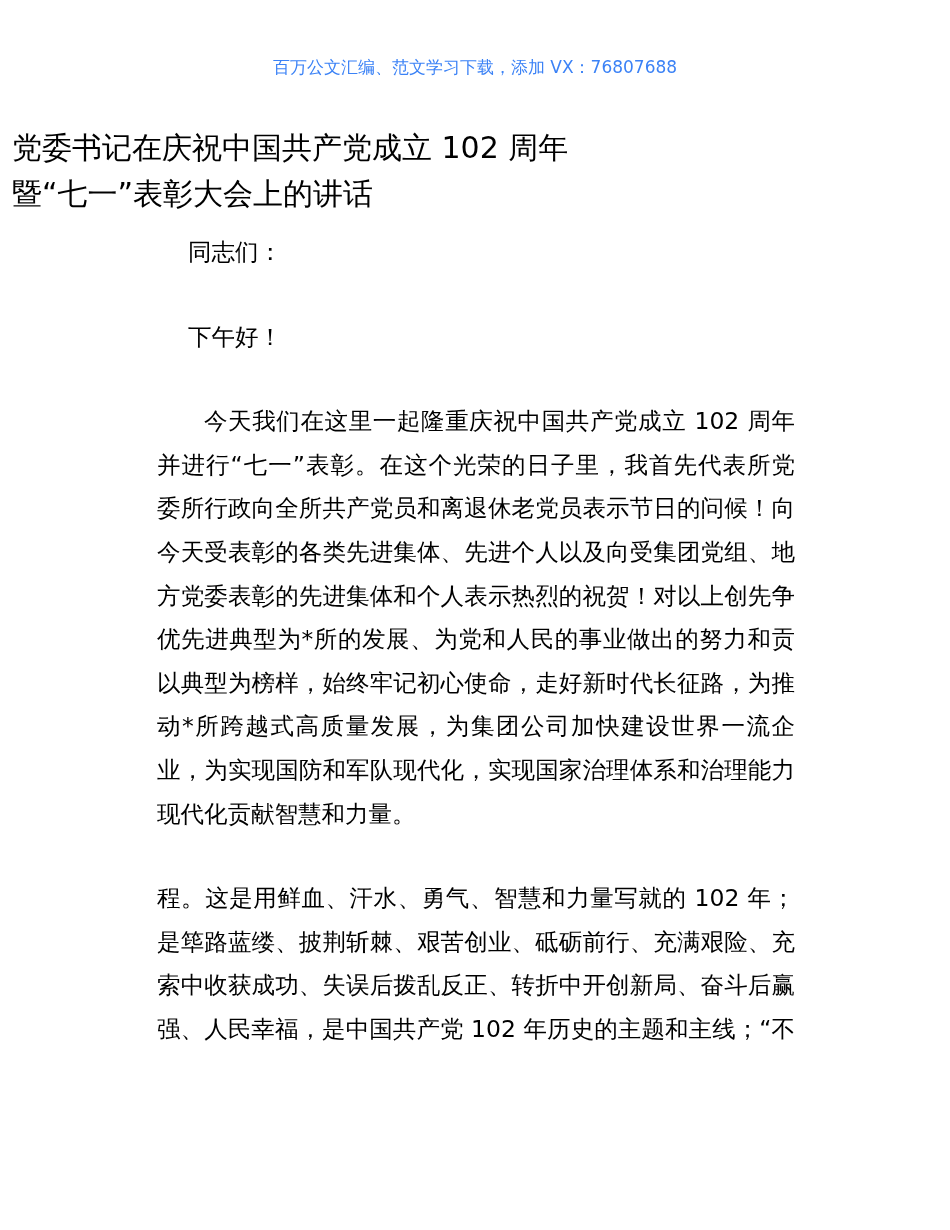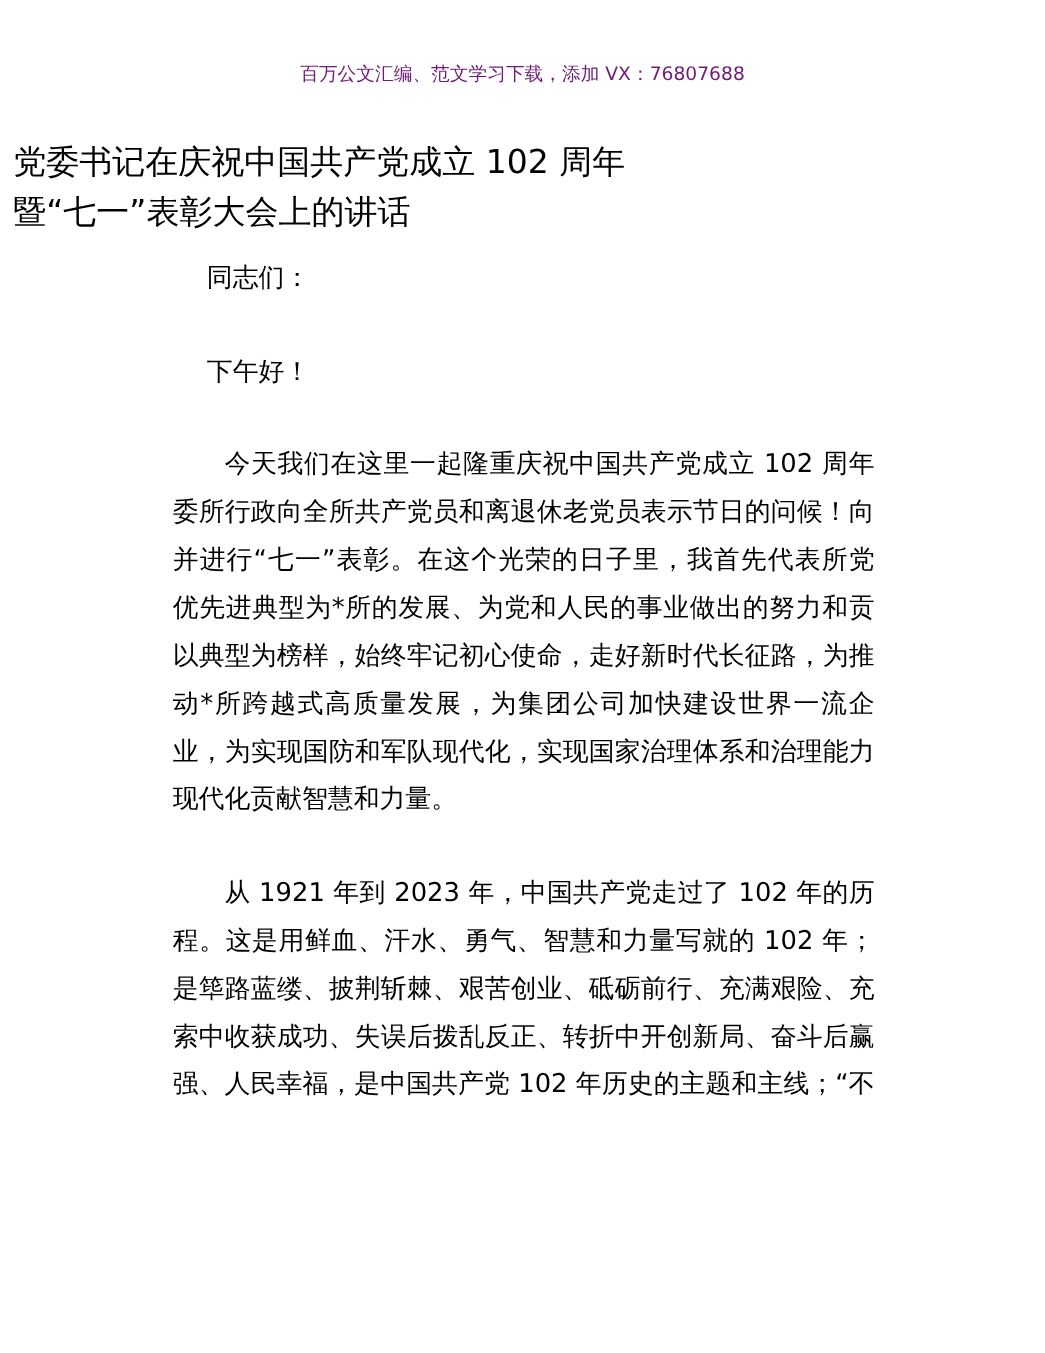--- a/index.html
+++ b/index.html
@@ -1,19 +1,19 @@
 <!DOCTYPE html>
 <html><head>
 <meta charset="utf-8">
 <style>
   html, body { margin: 0; padding: 0; background: #ffffff; }
   body { width: 950px; height: 1230px; position: relative; overflow: hidden;
          font-family: "DejaVu Sans", "Liberation Sans", sans-serif; color: #000; }
   .header { position: absolute; top: 56px; left: 0; width: 950px; text-align: center;
-            font-size: 17px; color: #701a75; letter-spacing: 0px; }
+            font-size: 17px; color: #3b82f6; letter-spacing: 0px; }
   .title { position: absolute; top: 113px; left: 0; width: 950px; text-align: left;
            font-size: 30px; line-height: 46px; font-weight: normal; margin: 12px; }
   .title span { display: block; }
   .content { position: absolute; left: 141px; top: 215px; width: 670px; }
   .para { font-size: 23.5px; line-height: 43.6px; margin: 16px; text-align: justify;
           text-justify: inter-character; }
   .greet { margin-left: 47px; }
   .gap { height: 9px; }
   .line { display: block; white-space: nowrap; text-align-last: justify; }
   .line.last { text-align-last: left; }
@@ -29,30 +29,31 @@
 </h1>
 
 <div class="content">
   <p class="para greet">同志们：</p>
   <div class="gap"></div>
   <p class="para greet">下午好！</p>
   <div class="gap"></div>
 
   <div class="para">
     <span class="line" style="text-indent:47px">今天我们在这里一起隆重庆祝中国共产党成立 102 周年</span>
+    <span class="line">并进行“七一”表彰。在这个光荣的日子里，我首先代表所党</span>
     <span class="line">委所行政向全所共产党员和离退休老党员表示节日的问候！向</span>
-    <span class="line">并进行“七一”表彰。在这个光荣的日子里，我首先代表所党</span>
+    <span class="line">今天受表彰的各类先进集体、先进个人以及向受集团党组、地</span>
+    <span class="line">方党委表彰的先进集体和个人表示热烈的祝贺！对以上创先争</span>
     <span class="line">优先进典型为*所的发展、为党和人民的事业做出的努力和贡</span>
     <span class="line">以典型为榜样，始终牢记初心使命，走好新时代长征路，为推</span>
     <span class="line">动*所跨越式高质量发展，为集团公司加快建设世界一流企</span>
     <span class="line">业，为实现国防和军队现代化，实现国家治理体系和治理能力</span>
     <span class="line last">现代化贡献智慧和力量。</span>
   </div>
   <div class="gap"></div>
 
   <div class="para">
-    <span class="line" style="text-indent:47px">从 1921 年到 2023 年，中国共产党走过了 102 年的历</span>
     <span class="line">程。这是用鲜血、汗水、勇气、智慧和力量写就的 102 年；</span>
     <span class="line">是筚路蓝缕、披荆斩棘、艰苦创业、砥砺前行、充满艰险、充</span>
     <span class="line">索中收获成功、失误后拨乱反正、转折中开创新局、奋斗后赢</span>
     <span class="line">强、人民幸福，是中国共产党 102 年历史的主题和主线；“不</span>
   </div>
 </div>
 
 </body></html>

